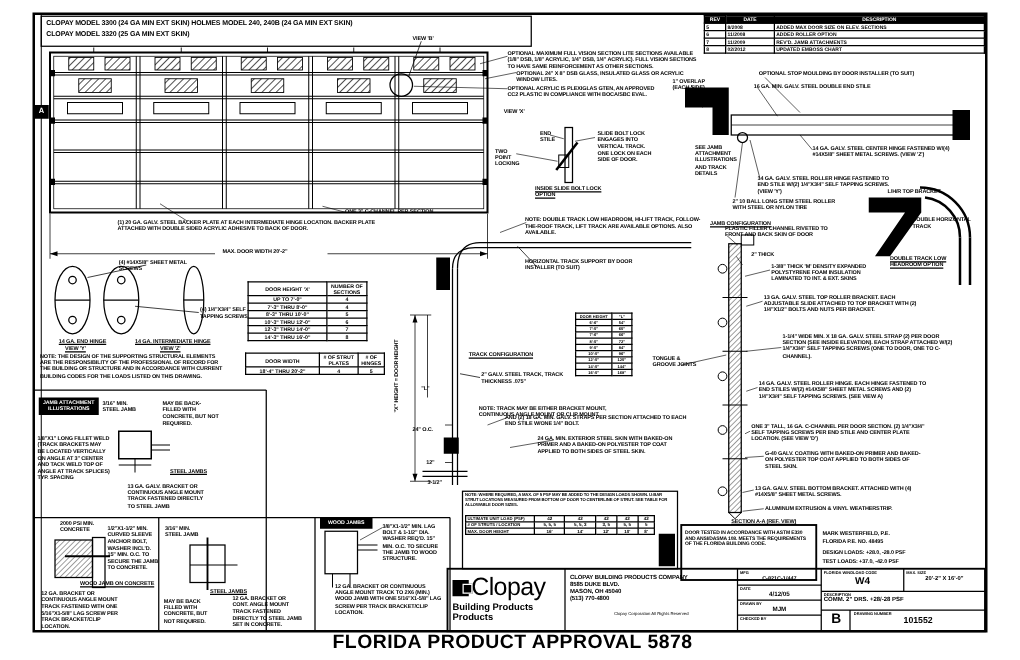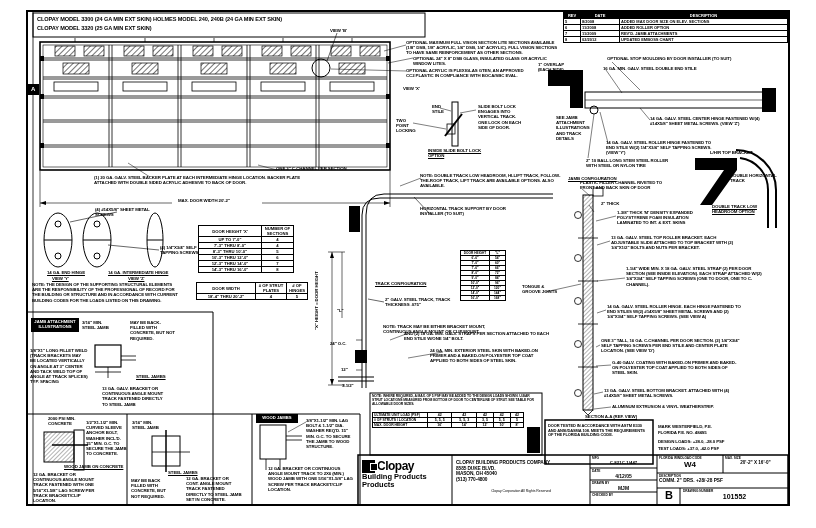--- a/index.html
+++ b/index.html
@@ -19,21 +19,21 @@
   .rev-t td{font-size:4px;text-align:left;}
   .sec-t th,.sec-t td{font-size:4.2px;}
   .trk-t th,.trk-t td{font-size:3.2px;padding:0;}
   .spec-t td{font-size:3.6px;}
   .spec-t td:first-child{text-align:left;font-size:3.4px;}
   svg{position:absolute;left:0;top:0;}
   .tb-lbl{font-size:3.2px;font-weight:bold;display:block;}
   .tb-val{font-size:5px;font-weight:bold;display:block;text-align:center;}
   #footer{position:absolute;left:140px;top:505px;width:540px;text-align:center;
           font-size:15.5px;font-weight:900;letter-spacing:0.4px;}
-  #logo-name{font-size:12px;font-weight:700;letter-spacing:-0.5px;}
+  #logo-name{font-size:20px;font-weight:400;letter-spacing:-0.5px;}
   #logo-sub{font-size:7.5px;font-weight:bold;line-height:1.1;}
 </style>
 </head>
 <body>
 
 <div id="sheet">
 
 <svg width="816" height="528" viewBox="0 0 816 528">
   <defs>
     <pattern id="h1" width="4" height="4" patternUnits="userSpaceOnUse" patternTransform="rotate(45)">
@@ -591,14 +591,15 @@
 <div style="position:absolute;left:659px;top:474px;width:127px;">
   <span class="tb-lbl">DESCRIPTION</span>
   <span class="tb-val" style="text-align:left;font-size:4.8px;">COMM. 2" DRS. +28/-28 PSF</span>
 </div>
 <div style="position:absolute;left:659px;top:489px;width:20px;text-align:center;font-size:11px;font-weight:900;">B</div>
 <div style="position:absolute;left:683px;top:489px;width:103px;">
   <span class="tb-lbl">DRAWING NUMBER</span>
   <span class="tb-val" style="font-size:7px;">101552</span>
 </div>
 
+<div id="footer">FLORIDA PRODUCT APPROVAL 5878</div>
 
 </div>
 
 </body></html>

